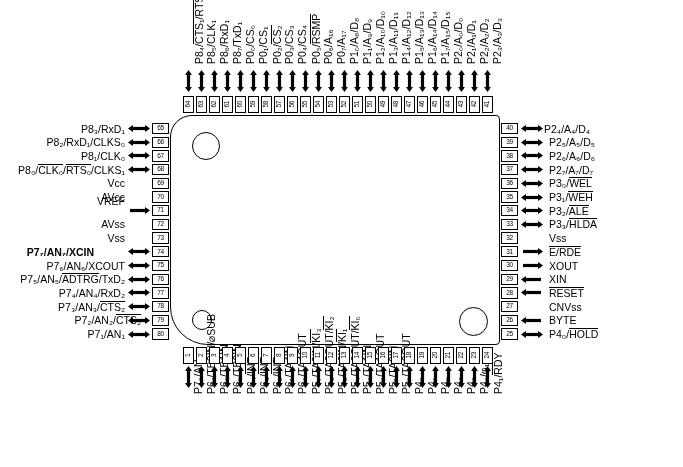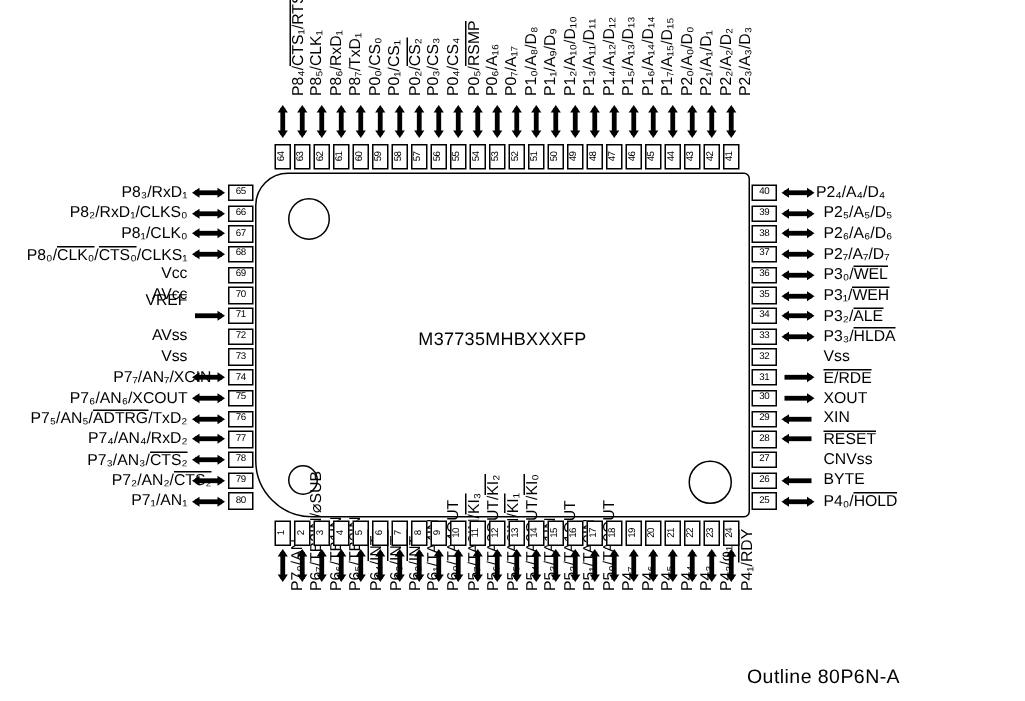--- a/index.html
+++ b/index.html
@@ -69,21 +69,20 @@
 </head>
 <body>
 
 <div id="stage">
 
   <div id="pkg"></div>
   <div class="corner-dot" id="dot-tl"></div>
   <div class="corner-dot" id="dot-bl"></div>
   <div class="corner-dot" id="dot-br"></div>
 
-  <div id="part-number">M37735MHBXXXFP</div>
 
   <div id="pins-left">
       <div class="pad h" style="left:152px;top:122.8px;">
         <span>65</span>
       </div>
       <div class="arr" style="left:128px;top:124.0px;">
         <svg width="22" height="9" viewBox="0 0 22 9">
           <rect x="2" y="2.9" width="18" height="3.2" fill="#000"></rect>
           <path d="M 17 1.1 L 22 4.5 L 17 7.9 Z" fill="#000"></path>
           <path d="M 5 1.1 L 0 4.5 L 5 7.9 Z" fill="#000"></path>
@@ -115,21 +114,21 @@
       <div class="pad h" style="left:152px;top:163.9px;">
         <span>68</span>
       </div>
       <div class="arr" style="left:128px;top:165.1px;">
         <svg width="22" height="9" viewBox="0 0 22 9">
           <rect x="2" y="2.9" width="18" height="3.2" fill="#000"></rect>
           <path d="M 17 1.1 L 22 4.5 L 17 7.9 Z" fill="#000"></path>
           <path d="M 5 1.1 L 0 4.5 L 5 7.9 Z" fill="#000"></path>
         </svg>
       </div>
-      <div class="lbl left" style="right:558px;top:169.6px;">P8₀/<span class="ovl">CLK₀</span>/<span class="ovl">CTS₀</span>/CLKS₁</div>
+      <div class="lbl left" style="right:558px;top:169.6px;">P8₀/<span class="ovl">CLK₀</span>/<span class="ovl">RTS₀</span>/CLKS₁</div>
       <div class="pad h" style="left:152px;top:177.6px;">
         <span>69</span>
       </div>
       <div class="lbl left" style="right:558px;top:183.3px;">Vcc</div>
       <div class="pad h" style="left:152px;top:191.3px;">
         <span>70</span>
       </div>
       <div class="lbl left" style="right:558px;top:197.0px;">AVcc</div>
       <div class="pad h" style="left:152px;top:205.0px;">
         <span>71</span>
@@ -152,21 +151,21 @@
       <div class="pad h" style="left:152px;top:246.1px;">
         <span>74</span>
       </div>
       <div class="arr" style="left:128px;top:247.3px;">
         <svg width="22" height="9" viewBox="0 0 22 9">
           <rect x="2" y="2.9" width="18" height="3.2" fill="#000"></rect>
           <path d="M 17 1.1 L 22 4.5 L 17 7.9 Z" fill="#000"></path>
           <path d="M 5 1.1 L 0 4.5 L 5 7.9 Z" fill="#000"></path>
         </svg>
       </div>
-      <div class="lbl left" style="right:542px;top:251.8px;">P7₇/AN₇/XCIN</div>
+      <div class="lbl left" style="right:589px;top:251.8px;font-weight:bold;">P7₇/AN₇/XCIN</div>
       <div class="pad h" style="left:152px;top:259.8px;">
         <span>75</span>
       </div>
       <div class="arr" style="left:128px;top:261.0px;">
         <svg width="22" height="9" viewBox="0 0 22 9">
           <rect x="2" y="2.9" width="18" height="3.2" fill="#000"></rect>
           <path d="M 17 1.1 L 22 4.5 L 17 7.9 Z" fill="#000"></path>
           <path d="M 5 1.1 L 0 4.5 L 5 7.9 Z" fill="#000"></path>
         </svg>
       </div>
@@ -912,14 +911,13 @@
       <div class="arr" style="left:483.0px;top:366px;">
         <svg width="9" height="22" viewBox="0 0 9 22">
           <rect x="2.9" y="2" width="3.2" height="18" fill="#000"></rect>
           <path d="M 1.1 17 L 4.5 22 L 7.9 17 Z" fill="#000"></path>
           <path d="M 1.1 5 L 4.5 0 L 7.9 5 Z" fill="#000"></path>
         </svg>
       </div>
       <div class="lbl vert" style="left:491.7px;top:394px;">P4₁/<span class="ovl">RDY</span></div>
     </div>
 
-  <div id="outline-note">Outline  80P6N-A</div>
 </div>
 
 </body></html>

